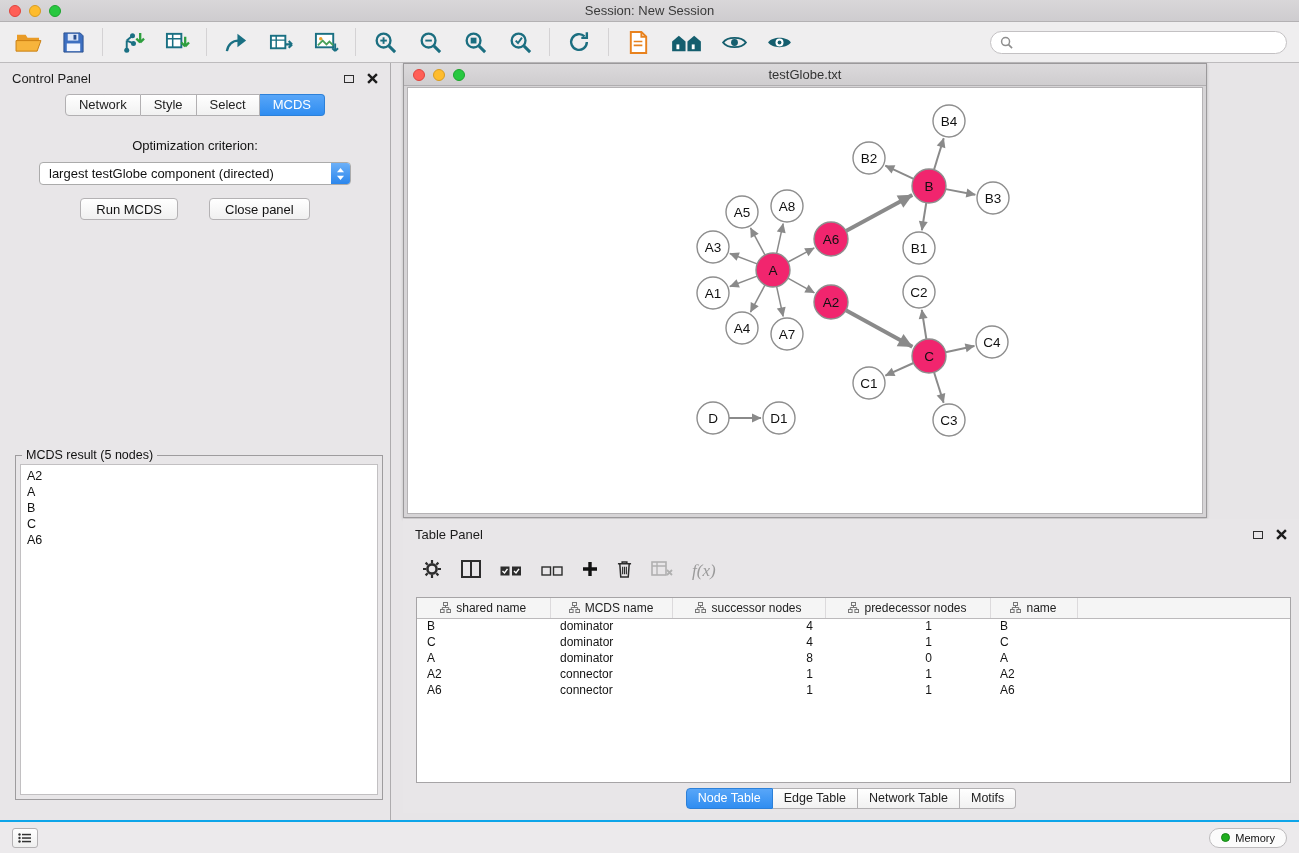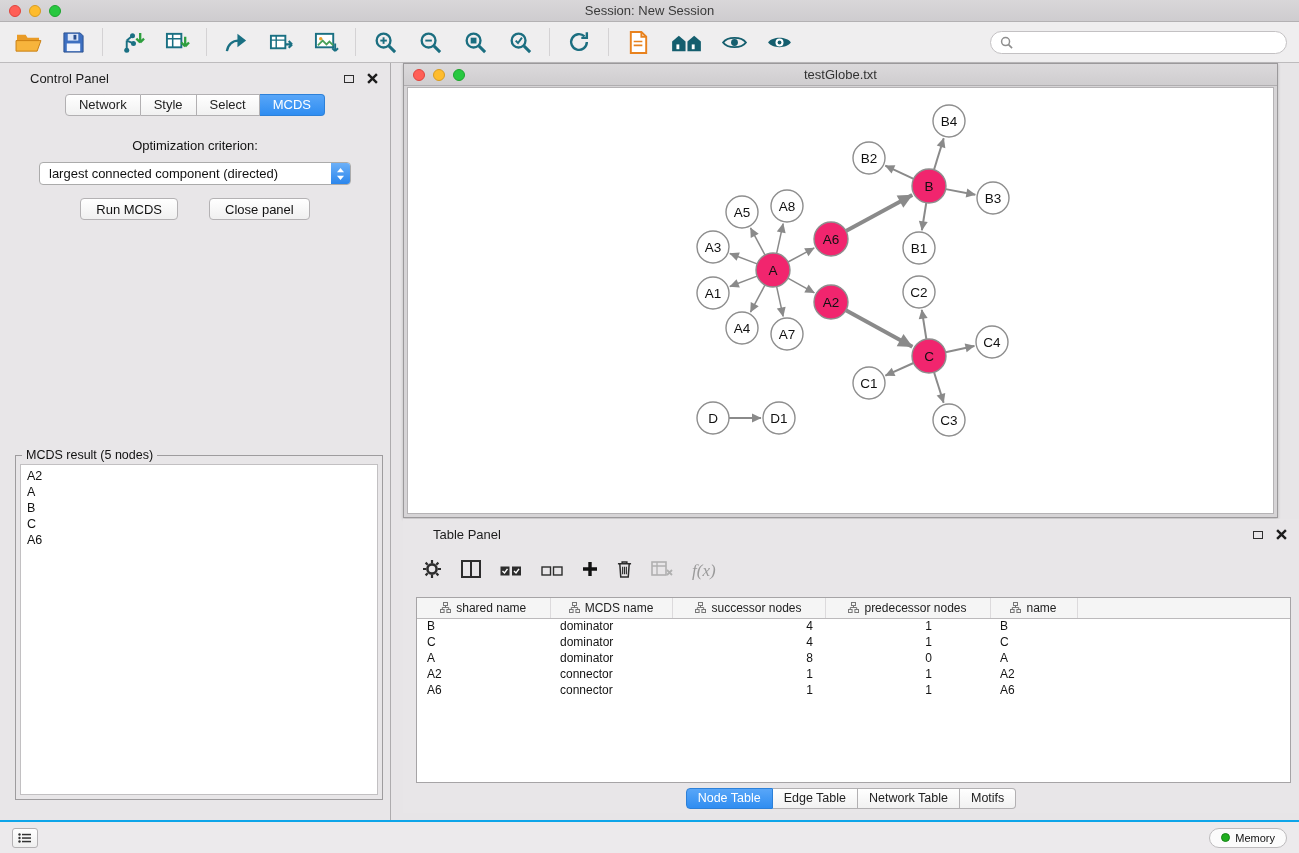--- a/index.html
+++ b/index.html
@@ -20,39 +20,39 @@
   .tbtn{width:32px;height:32px;display:flex;align-items:center;justify-content:center;border-radius:4px;cursor:default;}
   .tdiv{width:1px;height:28px;background:#d4d2d4;}
   .search{margin-left:auto;width:297px;height:23px;background:#fff;border:1px solid #c3c1c3;border-radius:12px;display:flex;align-items:center;padding:0 9px;gap:5px;}
   .search input{border:none;outline:none;flex:1;font-size:12px;background:transparent;}
 
   
   .main{position:absolute;top:63px;left:0;right:0;bottom:33px;background:#e7e5e7;}
 
   
   .control-panel{position:absolute;left:0;top:0;bottom:0;width:391px;background:#e8e6e8;border-right:1px solid #aeacae;}
-  .panel-head{display:flex;align-items:center;padding:8px 12px 0;font-size:13px;color:#1c1c1c;margin-left:18px;}
+  .panel-head{display:flex;align-items:center;padding:8px 12px 0;font-size:13px;color:#1c1c1c;}
   .panel-head .spacer{flex:1;}
   .float-ic{width:10px;height:8px;border:1.5px solid #2e2e2e;display:inline-block;margin-right:13px;}
   .seg-tabs{display:flex;justify-content:center;margin-top:8px;align-items:center;}
   .seg{font-size:13px;color:#222;background:linear-gradient(#ffffff,#f1f1f1);border:1px solid #b2b0b2;border-left:none;padding:2px 13px 3px;cursor:default;white-space:nowrap;}
   .seg.first{border-left:1px solid #b2b0b2;border-radius:4px 0 0 4px;}
   .seg.last{border-radius:0 4px 4px 0;}
   .seg.active{background:linear-gradient(#58a6f8,#2f8df1);color:#fff;border-color:#2c80d8;}
   .opt-label{text-align:center;margin-top:22px;font-size:13px;color:#111;}
   .dropdown{margin:9px auto 0;width:312px;height:23px;background:#fff;border:1px solid #ababab;border-radius:4px;position:relative;font-size:13px;line-height:21px;padding-left:9px;color:#111;}
   .dd-btn{position:absolute;right:0;top:0;bottom:0;width:19px;background:linear-gradient(#6cb0f8,#2b86ec);border-radius:0 3px 3px 0;display:flex;align-items:center;justify-content:center;}
   .btn-row{display:flex;justify-content:center;gap:31px;margin-top:13px;}
   .mac-btn{height:22px;padding:0 15px;font-size:13px;color:#111;background:linear-gradient(#ffffff,#f0f0f0);border:1px solid #b4b2b4;border-radius:4px;cursor:default;}
   .result-group{position:absolute;left:15px;width:368px;top:392px;height:345px;border:1px solid #9e9c9e;}
   .result-legend{position:absolute;top:-8px;left:6px;background:#e8e6e8;padding:0 4px;font-size:12.5px;color:#111;}
   .result-list{position:absolute;left:4px;right:4px;top:8px;bottom:4px;background:#fff;border:1px solid #c2c0c2;font-size:12.5px;color:#111;padding:3px 6px;line-height:16px;overflow:hidden;}
 
   
-  .net-window{position:absolute;left:403px;top:0;width:875px;height:455px;background:#d6d4d6;border:1px solid #9b999b;box-shadow:0 1px 3px rgba(0,0,0,.2);}
+  .net-window{position:absolute;left:403px;top:0;width:804px;height:455px;background:#d6d4d6;border:1px solid #9b999b;box-shadow:0 1px 3px rgba(0,0,0,.2);}
   .net-titlebar{position:relative;height:22px;background:linear-gradient(#dbd9db,#cfcdcf);border-bottom:1px solid #b0aeb0;display:flex;align-items:center;justify-content:center;font-size:13px;color:#333;}
   .net-titlebar .lights{top:5px;}
   .net-body{position:absolute;left:3px;right:3px;top:23px;bottom:3px;background:#fff;border:1px solid #b5b3b5;}
   .net-body svg{display:block;}
   svg text{font-family:"Liberation Sans",sans-serif;}
 
   
   .table-panel{position:absolute;left:403px;top:456px;width:896px;height:294px;background:#e8e6e8;}
   .tp-toolbar{position:absolute;top:38px;left:19px;height:28px;display:flex;align-items:center;gap:19px;}
   .fx{font-family:"Liberation Serif",serif;font-style:italic;font-size:17px;color:#9a9a9a;}
@@ -227,21 +227,21 @@
           </svg>
       </div>
       <div class="seg-tabs" id="cpTabs">
           <span class="seg first">Network</span>
           <span class="seg">Style</span>
           <span class="seg">Select</span>
           <span class="seg last active">MCDS</span>
         </div>
       <div class="opt-label">Optimization criterion:</div>
       <div class="dropdown">
-        <span>largest connected component (directed)</span>
+        <span>largest testGlobe component (directed)</span>
         <span class="dd-btn">
           <svg viewBox="0 0 9 14" width="9" height="14">
               <path d="M4.5 1L8 5.2H1z" fill="#fff"></path>
               <path d="M4.5 13L1 8.8h7z" fill="#fff"></path>
             </svg>
         </span>
       </div>
       <div class="btn-row">
         <button class="mac-btn">Run MCDS</button>
         <button class="mac-btn">Close panel</button>

